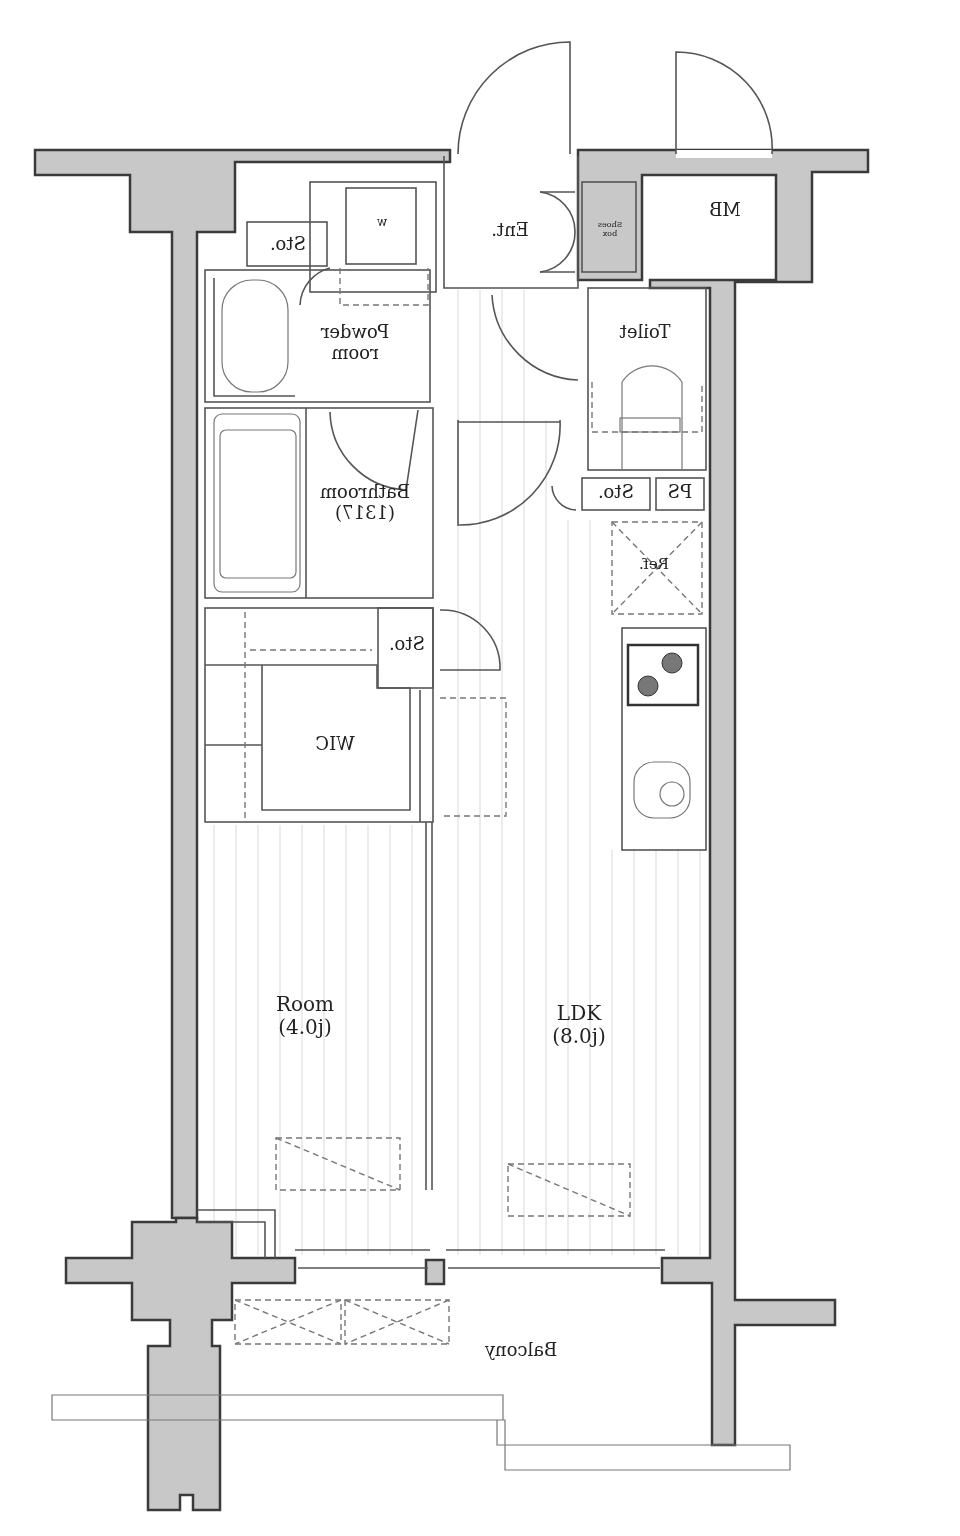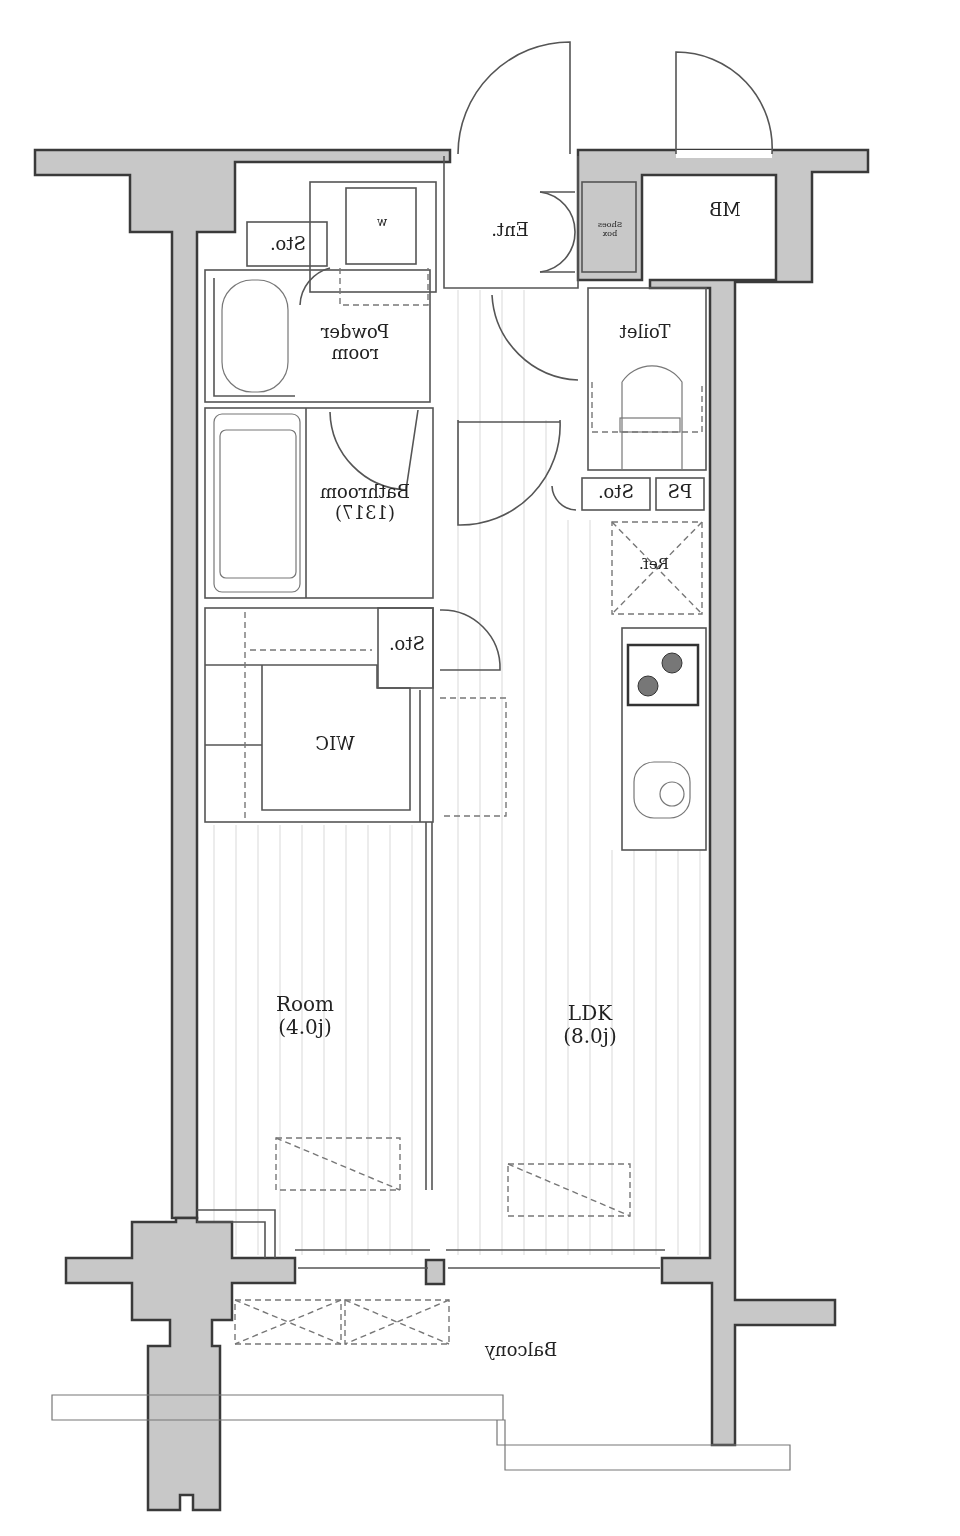--- a/index.html
+++ b/index.html
@@ -129,14 +129,14 @@
 <div class="lbl md mir" style="left:252px;top:234px;width:72px;">Sto.</div>
 <div class="lbl md mir" style="left:300px;top:322px;width:110px;"><span>Powder</span><br><span>room</span></div>
 <div class="lbl md mir" style="left:605px;top:322px;width:80px;">Toilet</div>
 <div class="lbl md mir" style="left:586px;top:482px;width:60px;">Sto.</div>
 <div class="lbl md mir" style="left:660px;top:482px;width:40px;">PS</div>
 <div class="lbl md mir" style="left:310px;top:482px;width:110px;"><span>Bathroom</span><br><span>(1317)</span></div>
 <div class="lbl md mir" style="left:624px;top:556px;width:60px;font-size:15px;">Ref.</div>
 <div class="lbl md mir" style="left:382px;top:634px;width:50px;">Sto.</div>
 <div class="lbl md mir" style="left:300px;top:734px;width:70px;">WIC</div>
 <div class="lbl lg" style="left:250px;top:993px;width:110px;"><span>Room</span><br><span>(4.0j)</span></div>
-<div class="lbl lg" style="left:524px;top:1002px;width:132px;"><span>LDK</span><br><span>(8.0j)</span></div>
+<div class="lbl lg" style="left:524px;top:1002px;width:110px;"><span>LDK</span><br><span>(8.0j)</span></div>
 <div class="lbl md mir" style="left:466px;top:1340px;width:110px;">Balcony</div>
 
 </body></html>

